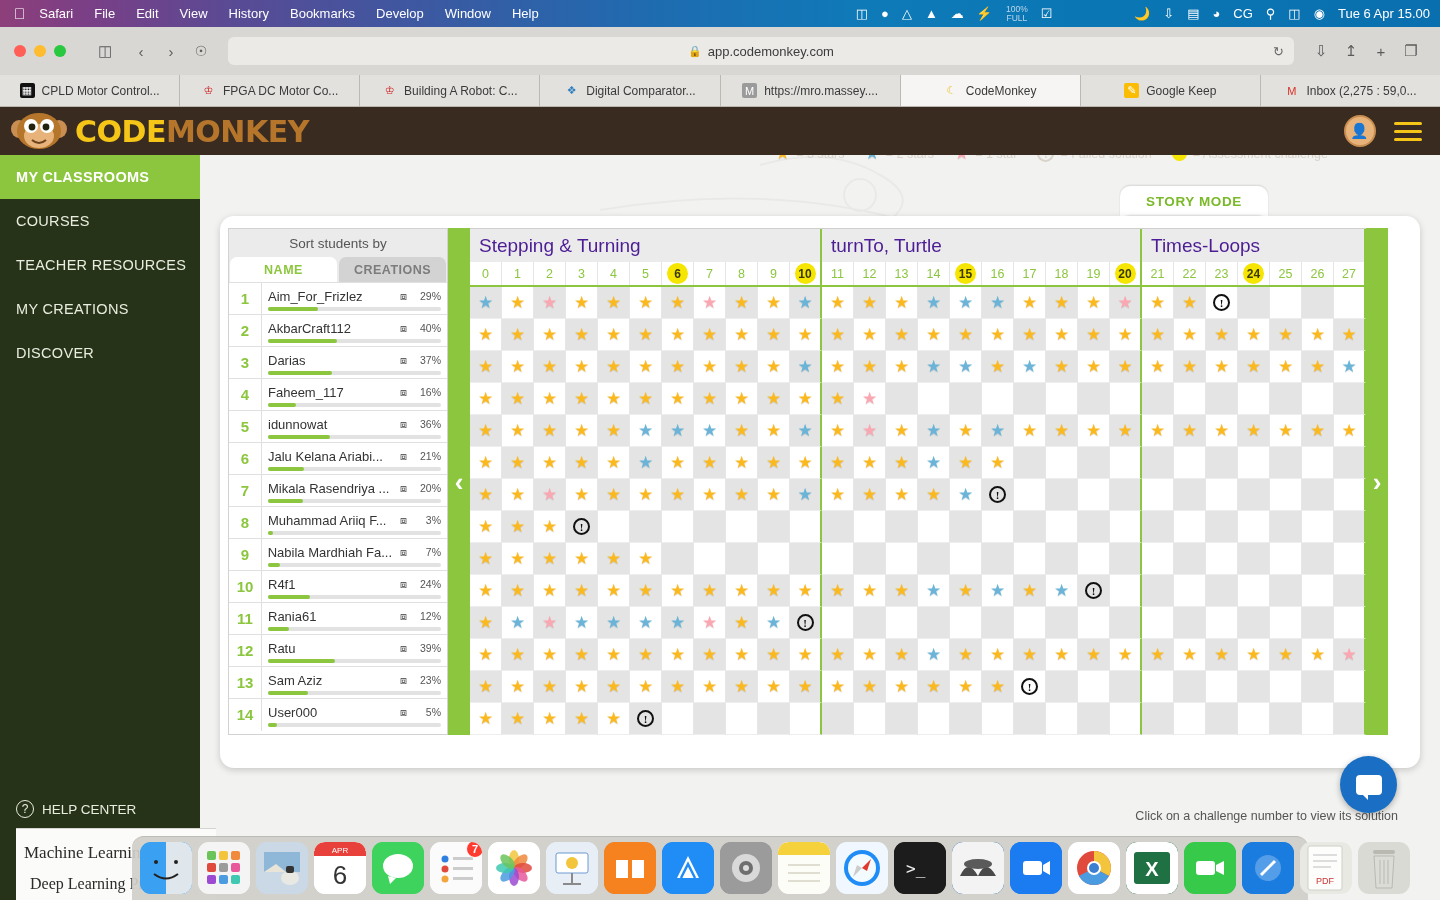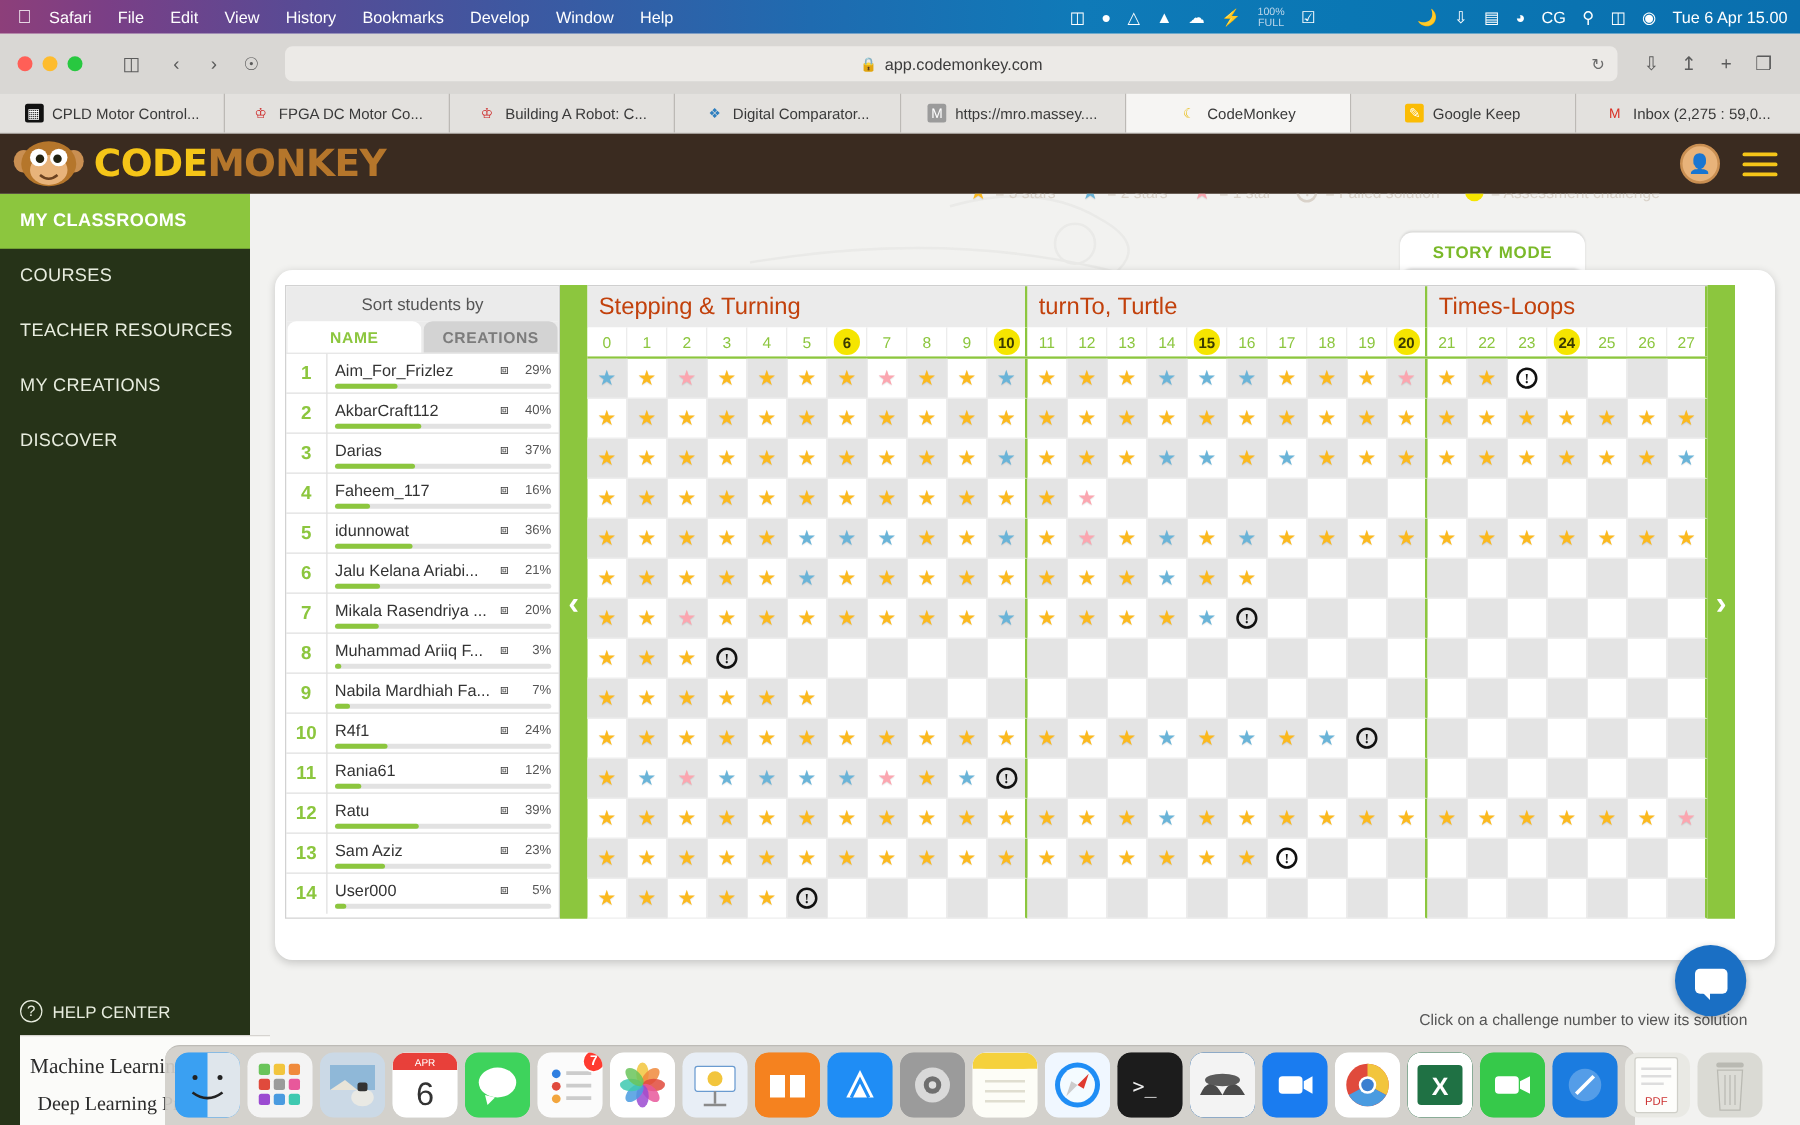--- a/index.html
+++ b/index.html
@@ -137,21 +137,21 @@
 
   
   .gridwrap{ display:flex; }
   .arrow{
     width:22px; background:#8cc63e; color:#fff; display:flex; align-items:center;
     justify-content:center; font-size:26px; font-weight:bold; line-height:1;
   }
   .gridcols{ border-top:1px solid #cfcfcf; }
   .unitrow{ display:flex; height:33px; }
   .unit{ background:#ebebeb; border-right:2px solid #8cc63e; display:flex;
-    align-items:center; padding-left:9px; font-size:19px; color:#c2410c; }
+    align-items:center; padding-left:9px; font-size:19px; color:#4c1d95; }
   .numrow{ display:flex; height:25px; border-bottom:2px solid #8cc63e; }
   .numcell{ width:32px; display:flex; align-items:center; justify-content:center;
     font-size:12.5px; color:#8cc63e; border-right:1px solid #e6e6e6; background:#fff; }
   .numcell.hl{ color:#3b3b00; }
   .numcell.hl span{ width:21px; height:21px; border-radius:50%; background:#f5e500;
     display:flex; align-items:center; justify-content:center; font-size:12px; font-weight:bold; }
   .numcell.unitend{ border-right:2px solid #8cc63e; }
   .gridrow{ display:flex; height:32px; }
   .cell{ width:32px; height:32px; display:flex; align-items:center; justify-content:center;
     border-right:1px solid #e6e6e6; border-bottom:1px solid #eee; }

